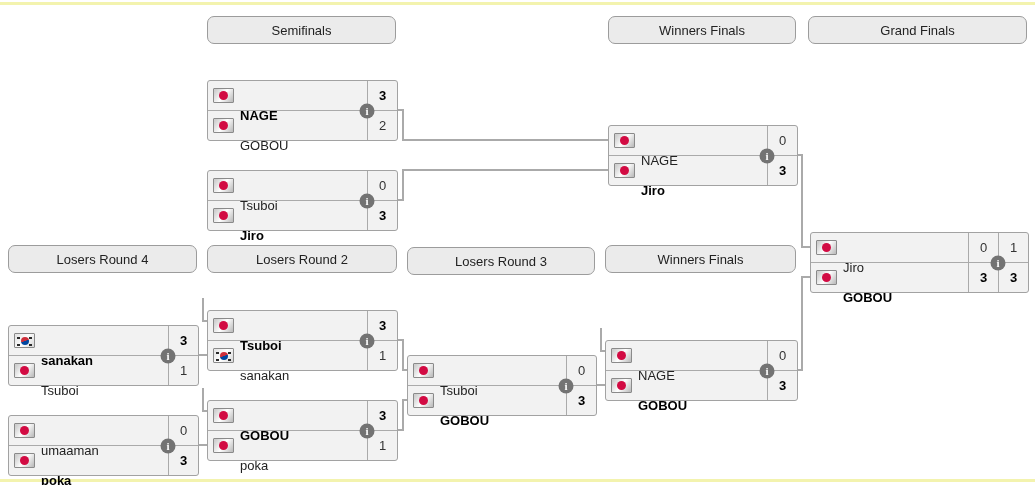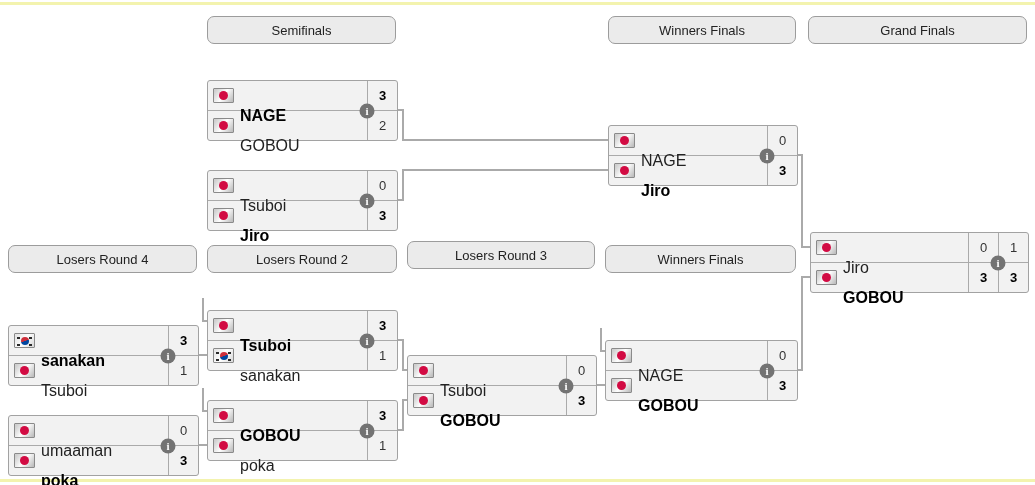--- a/index.html
+++ b/index.html
@@ -41,21 +41,21 @@
   .flag[data-flag="kr"]::after {
     content:""; position:absolute; left:50%; top:50%;
     width:8px; height:8px; margin:-4px 0 0 -4px;
     border-radius:50%; background:linear-gradient(160deg,#cd2e3a 48%,#0047a0 52%);
   }
   .flag[data-flag="kr"]::before {
     content:""; position:absolute; left:2px; top:3px; width:3px; height:2px;
     background:#2a2a2a; box-shadow:12px 0 #2a2a2a, 0 7px #2a2a2a, 12px 7px #2a2a2a;
   }
 
-  .pname { flex:1; margin-left:6px; font-size:16px; color:#222; white-space:nowrap; overflow:hidden;margin-top:40px; }
+  .pname { flex:1; margin-left:6px; font-size:13px; color:#222; white-space:nowrap; overflow:hidden;margin-top:40px; }
   .pname.winner { font-weight:bold; color:#000; }
   .score {
     flex:0 0 30px; align-self:stretch; box-sizing:border-box;
     border-left:1px solid #aaa; display:flex; align-items:center; justify-content:center;
     font-size:13px; color:#333;
   }
   .score.winner { font-weight:bold; color:#000; }
 
   .info {
     position:absolute; left:calc(100% - 30px); top:50%;
@@ -73,21 +73,21 @@
 
 <div id="stage">
   <div class="ystrip top"></div>
   <div class="ystrip bottom"></div>
 
   <div class="header" style="left:207px;top:16px;width:189px;">Semifinals</div>
   <div class="header" style="left:608px;top:16px;width:188px;">Winners Finals</div>
   <div class="header" style="left:808px;top:16px;width:219px;">Grand Finals</div>
   <div class="header" style="left:8px;top:245px;width:189px;">Losers Round 4</div>
   <div class="header" style="left:207px;top:245px;width:190px;">Losers Round 2</div>
-  <div class="header" style="left:407px;top:241px;width:188px;">Losers Round 3</div>
+  <div class="header" style="left:407px;top:247px;width:188px;">Losers Round 3</div>
   <div class="header" style="left:605px;top:245px;width:191px;">Winners Finals</div>
 
   <div class="hline" style="left:396px;top:109px;width:8px;"></div>
   <div class="vline" style="left:402px;top:109px;height:32px;"></div>
   <div class="hline" style="left:402px;top:139px;width:206px;"></div>
 
   <div class="hline" style="left:396px;top:199px;width:8px;"></div>
   <div class="vline" style="left:402px;top:169px;height:32px;"></div>
   <div class="hline" style="left:402px;top:169px;width:206px;"></div>
 

